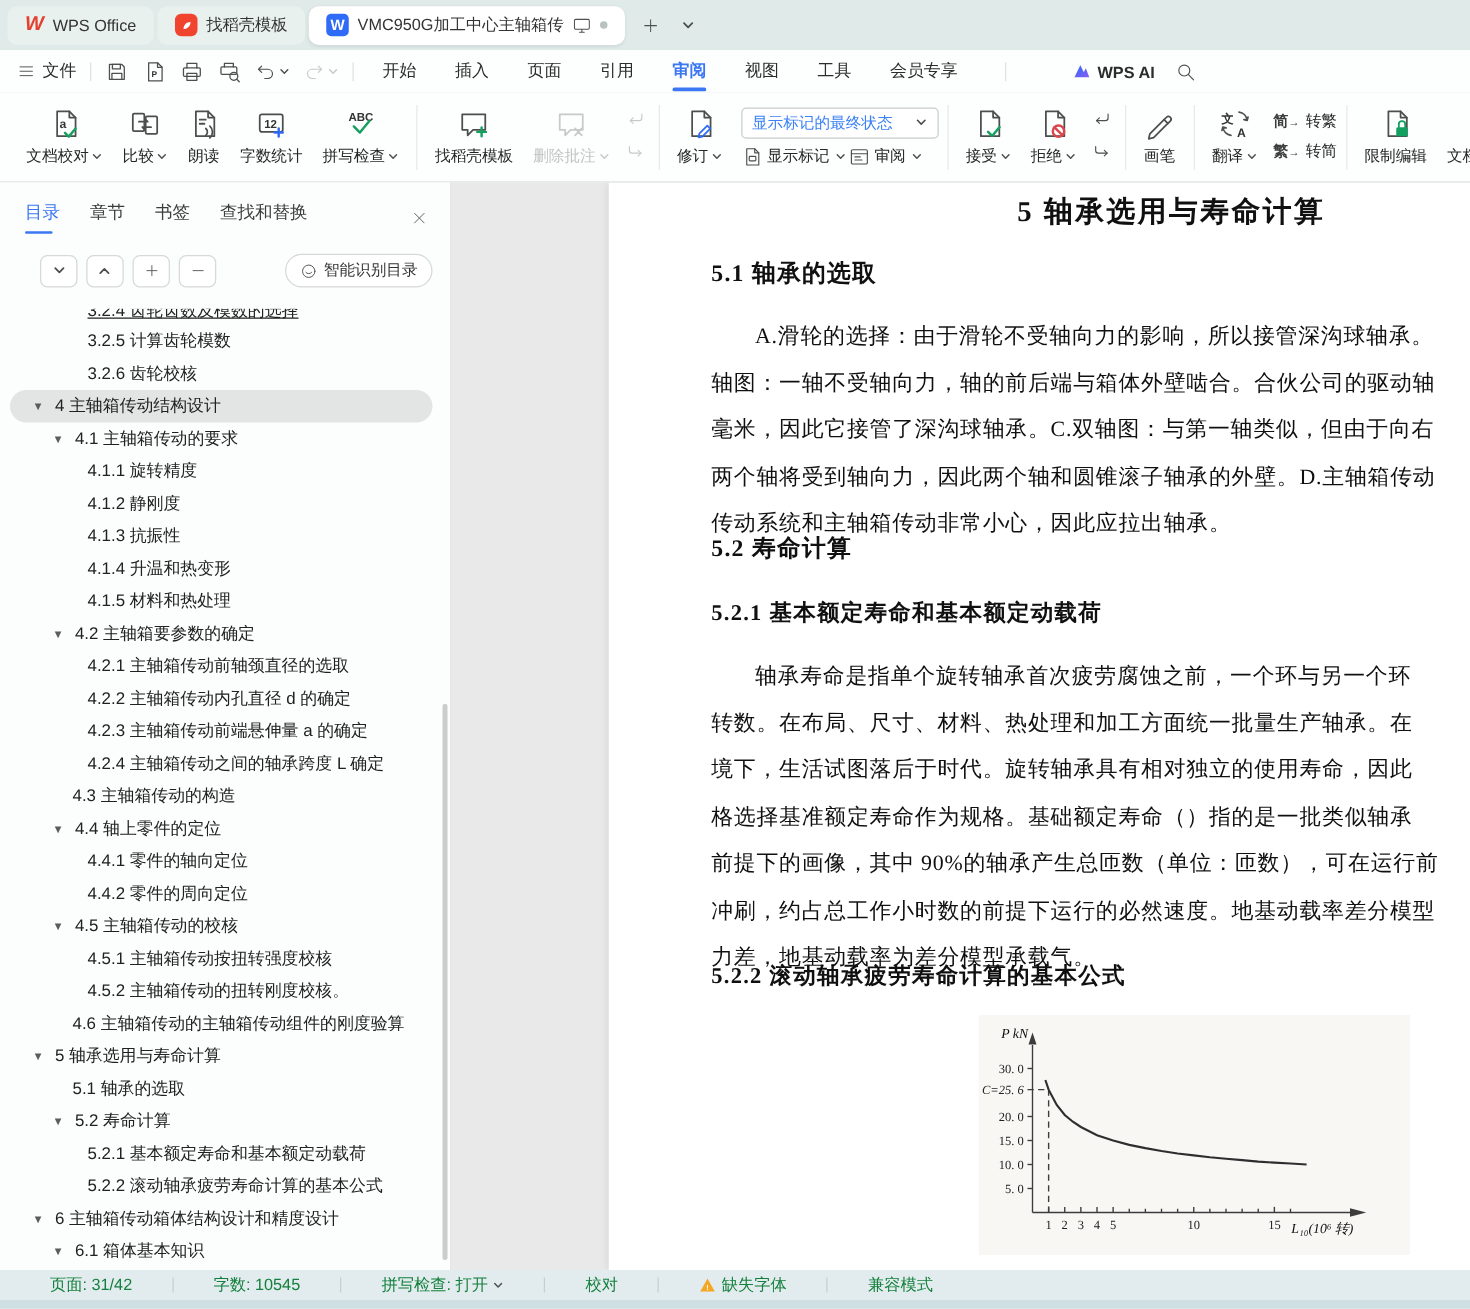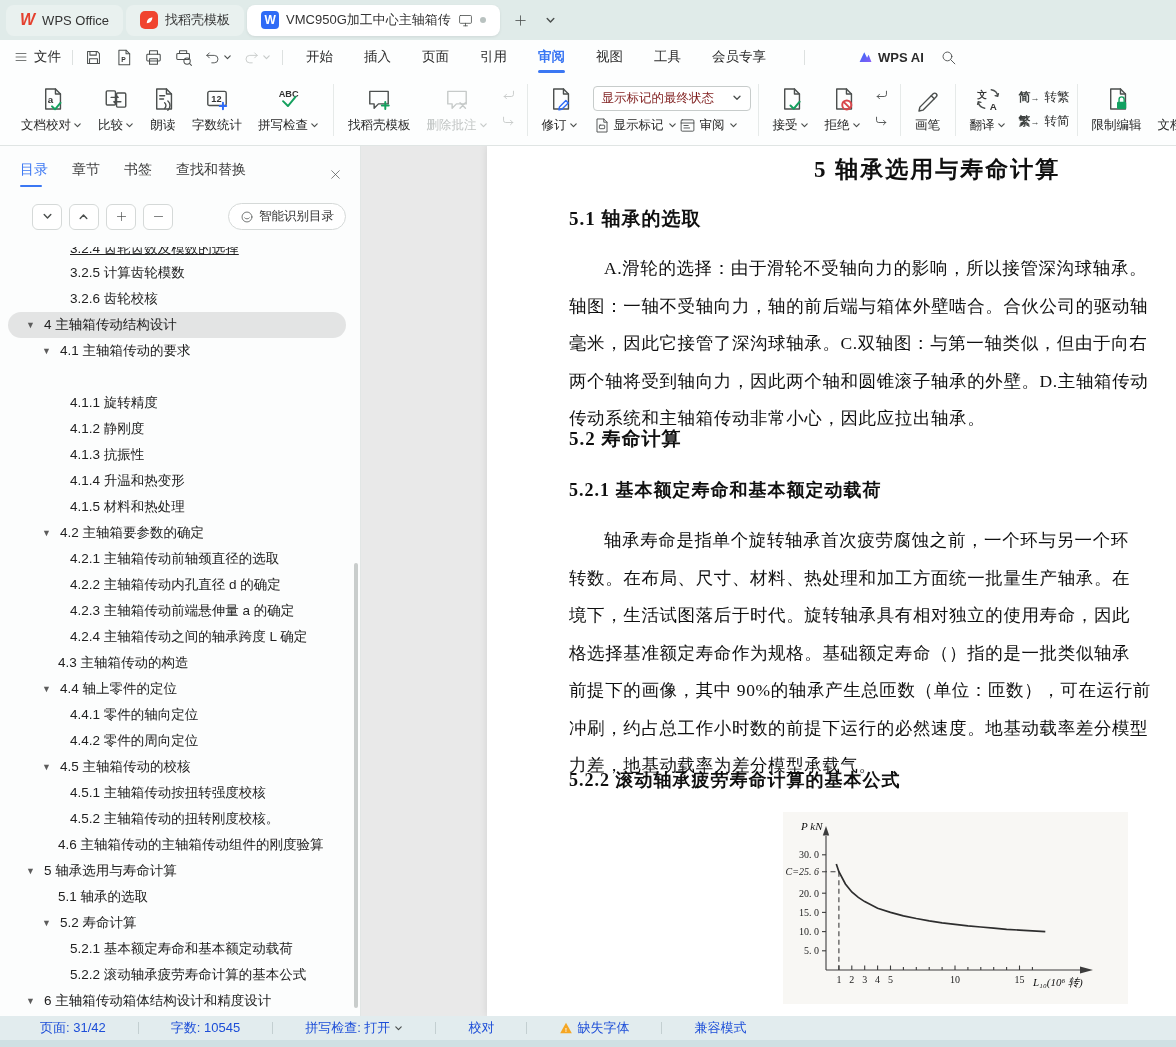--- a/index.html
+++ b/index.html
@@ -32,21 +32,21 @@
   
   .ribbon { height:72px; background:#fdfefe; border-bottom:1px solid #e0e5e4; display:flex; align-items:center; padding:0 4px 0 14px; white-space:nowrap; overflow:hidden; }
   .rgroup { display:flex; align-items:center; gap:2px; }
   .vsep { width:1px; height:52px; background:#e6eae9; margin:0 7px; flex:none; }
   .bigbtn { display:flex; flex-direction:column; align-items:center; justify-content:center; gap:5px; padding:4px 7px; border-radius:4px; font-size:12.5px; color:#262626; flex:none; }
   .bigbtn .rlab { display:flex; align-items:center; gap:2px; }
   .bigbtn.disabled { color:#c0c4c3; }
   .disabled svg * { stroke:#c6cac9 !important; }
   .navcol { display:flex; flex-direction:column; gap:9px; margin:0 3px; }
   .revcol { display:flex; flex-direction:column; gap:6px; margin-left:6px; }
-  .seldrop { width:158px; height:25px; border:1px solid #c7cccb; border-radius:4px; display:flex; align-items:center; justify-content:space-between; padding:0 8px; font-size:12.5px; color:#7f1d1d; background:#fff; }
+  .seldrop { width:158px; height:25px; border:1px solid #c7cccb; border-radius:4px; display:flex; align-items:center; justify-content:space-between; padding:0 8px; font-size:12.5px; color:#3b82f6; background:#fff; }
   .revrow { display:flex; gap:2px; }
   .smallbtn { display:flex; align-items:center; gap:4px; font-size:12.5px; color:#262626; }
   .zcol { display:flex; flex-direction:column; gap:7px; margin-left:4px; }
   .zbtn { display:flex; align-items:center; gap:5px; font-size:12.5px; color:#262626; }
   .zic { font-size:12px; font-weight:700; color:#3a3e3d; }
   .zic i { font-style:normal; font-size:9px; }
   .chev { display:inline-flex; }
 
   
   .main { position:absolute; top:146px; left:0; width:1176px; height:870px; }
@@ -79,21 +79,21 @@
   .chartbox { position:absolute; left:296px; top:666px; width:345px; height:192px; background:#f8f7f4; }
   .ax { stroke:#3c3c3c; stroke-width:1.1; fill:none; }
   .axf { fill:#3c3c3c; }
   .tick { font:10px "Liberation Serif",serif; fill:#222; }
   .cb { font-style:italic; }
   .dash { stroke:#3c3c3c; stroke-width:1.1; stroke-dasharray:5 3.5; fill:none; }
   .curve { stroke:#2e2e2e; stroke-width:1.7; fill:none; }
   .axlabel { font:italic 11px "Liberation Serif",serif; fill:#111; }
 
   
-  .statusbar { position:absolute; left:0; top:1016px; width:1176px; height:24px; background:#e2ecee; display:flex; align-items:center; padding-left:40px; font-size:13px; color:#1d4ed8; gap:16px; }
+  .statusbar { position:absolute; left:0; top:1016px; width:1176px; height:24px; background:#e2ecee; display:flex; align-items:center; padding-left:40px; font-size:13px; color:#15803d; gap:16px; }
   .sitem { display:flex; align-items:center; gap:4px; white-space:nowrap; }
   .ssep { width:1px; height:12px; background:#c3cfd1; margin:0 16px; }
   .bottomstrip { position:absolute; left:0; top:1040px; width:1176px; height:7px; background:#cfe0e3; }
 
   
   svg.ic { fill:none; stroke:#4b4f4e; stroke-width:1.3; stroke-linecap:round; stroke-linejoin:round; display:block; }
   svg.ic text { stroke:none; fill:#333; font-family:"Liberation Sans",sans-serif; font-weight:700; }
   .g { stroke:#14a05e !important; } .gf { fill:#12a061; stroke:none !important; }
   .bl { stroke:#2f6bf6 !important; } .r { stroke:#d9464b !important; }
   .b { stroke-width:1.8 !important; }
@@ -606,21 +606,21 @@
             <span class="tl">3.2.6 齿轮校核</span>
           </div>
           <div class="trow sel" style="padding-left: 18px;">
             <span class="arr">▼</span>
             <span class="tl">4 主轴箱传动结构设计</span>
           </div>
           <div class="trow" style="padding-left: 34px;">
             <span class="arr">▼</span>
             <span class="tl">4.1 主轴箱传动的要求</span>
           </div>
-          <div class="trow" style="padding-left: 62px; margin-top: 26px;">
+          <div class="trow" style="padding-left: 62px;">
             <span class="tl">4.1.1 旋转精度</span>
           </div>
           <div class="trow" style="padding-left: 62px;">
             <span class="tl">4.1.2 静刚度</span>
           </div>
           <div class="trow" style="padding-left: 62px;">
             <span class="tl">4.1.3 抗振性</span>
           </div>
           <div class="trow" style="padding-left: 62px;">
             <span class="tl">4.1.4 升温和热变形</span>

